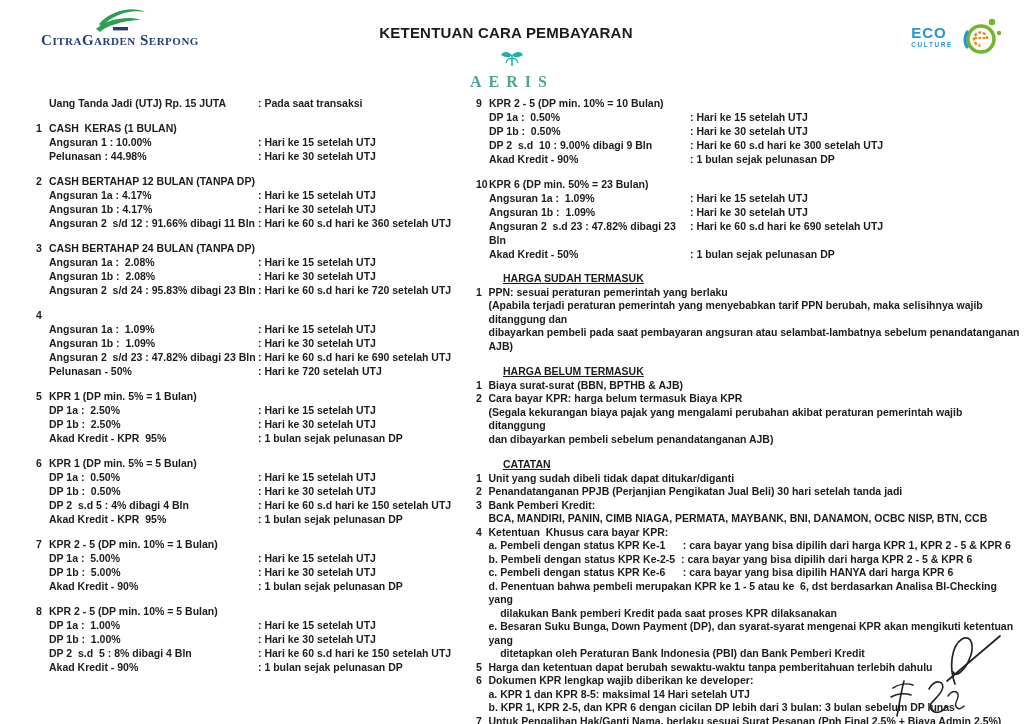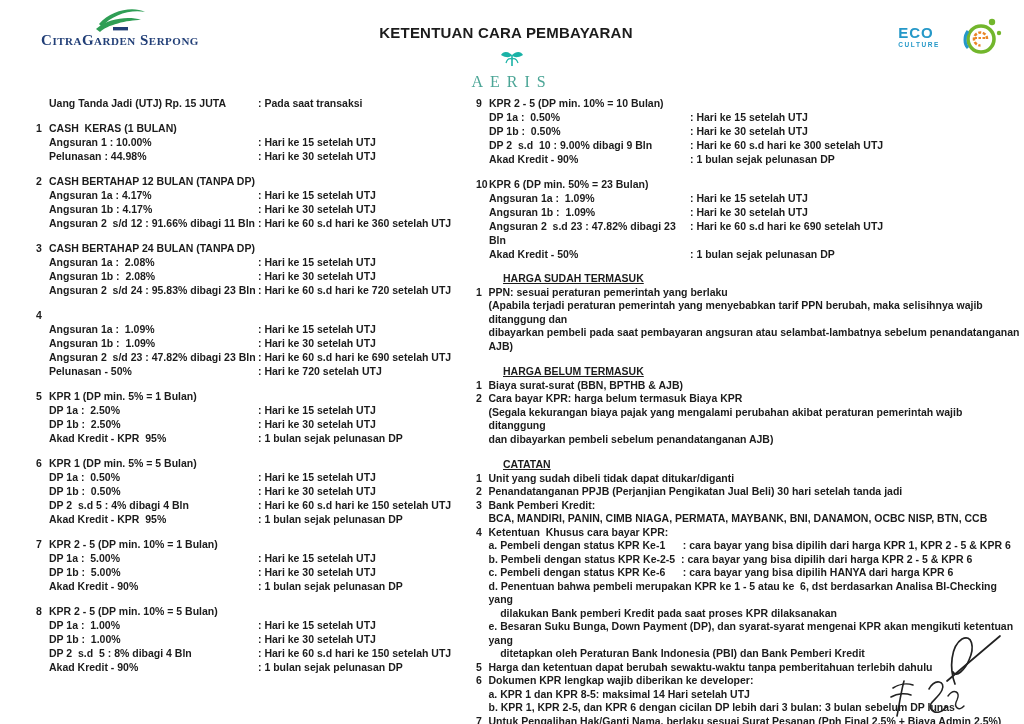--- a/index.html
+++ b/index.html
@@ -14,24 +14,24 @@
   #brand{position:absolute;left:30px;top:6px;width:180px;text-align:center;}
   #brand .swoosh{display:block;margin:0 auto;}
   #brand .brand-text{
     font-family:"Liberation Serif", serif;font-variant:small-caps;
     font-size:15px;letter-spacing:.5px;color:#223f77;font-weight:700;white-space:nowrap;
   }
   #title-wrap{position:absolute;left:0;right:12px;top:24px;text-align:center;}
   #page-title{font-size:15px;letter-spacing:.2px;}
   #aeris{position:absolute;left:0;right:0;top:50px;text-align:center;}
   #aeris .aeris-text{
-    font-family:"Liberation Serif", serif;font-weight:400;
+    font-family:"Liberation Serif", serif;font-weight:700;
     font-size:16px;letter-spacing:7px;color:#4ba596;margin-top:1px;
   }
-  #eco{position:absolute;right:22px;top:16px;display:flex;align-items:center;gap:20px;}
+  #eco{position:absolute;right:22px;top:16px;display:flex;align-items:center;gap:7px;}
   #eco .eco-text{text-align:left;color:#2598c8;line-height:1;}
   #eco .eco-line1{font-size:15px;letter-spacing:1px;}
   #eco .eco-line2{font-size:6.5px;letter-spacing:1.6px;margin-top:2px;}
   
   #col-left{position:absolute;left:36px;top:96px;width:436px;font-size:10.5px;line-height:14px;}
   #col-right{position:absolute;left:476px;top:96px;width:545px;font-size:10.5px;line-height:14px;}
   .sec{margin-bottom:11px;}
   .sec-head{display:flex;}
   .sec-num{width:13px;flex:none;}
   .row{display:flex;padding-left:13px;}

